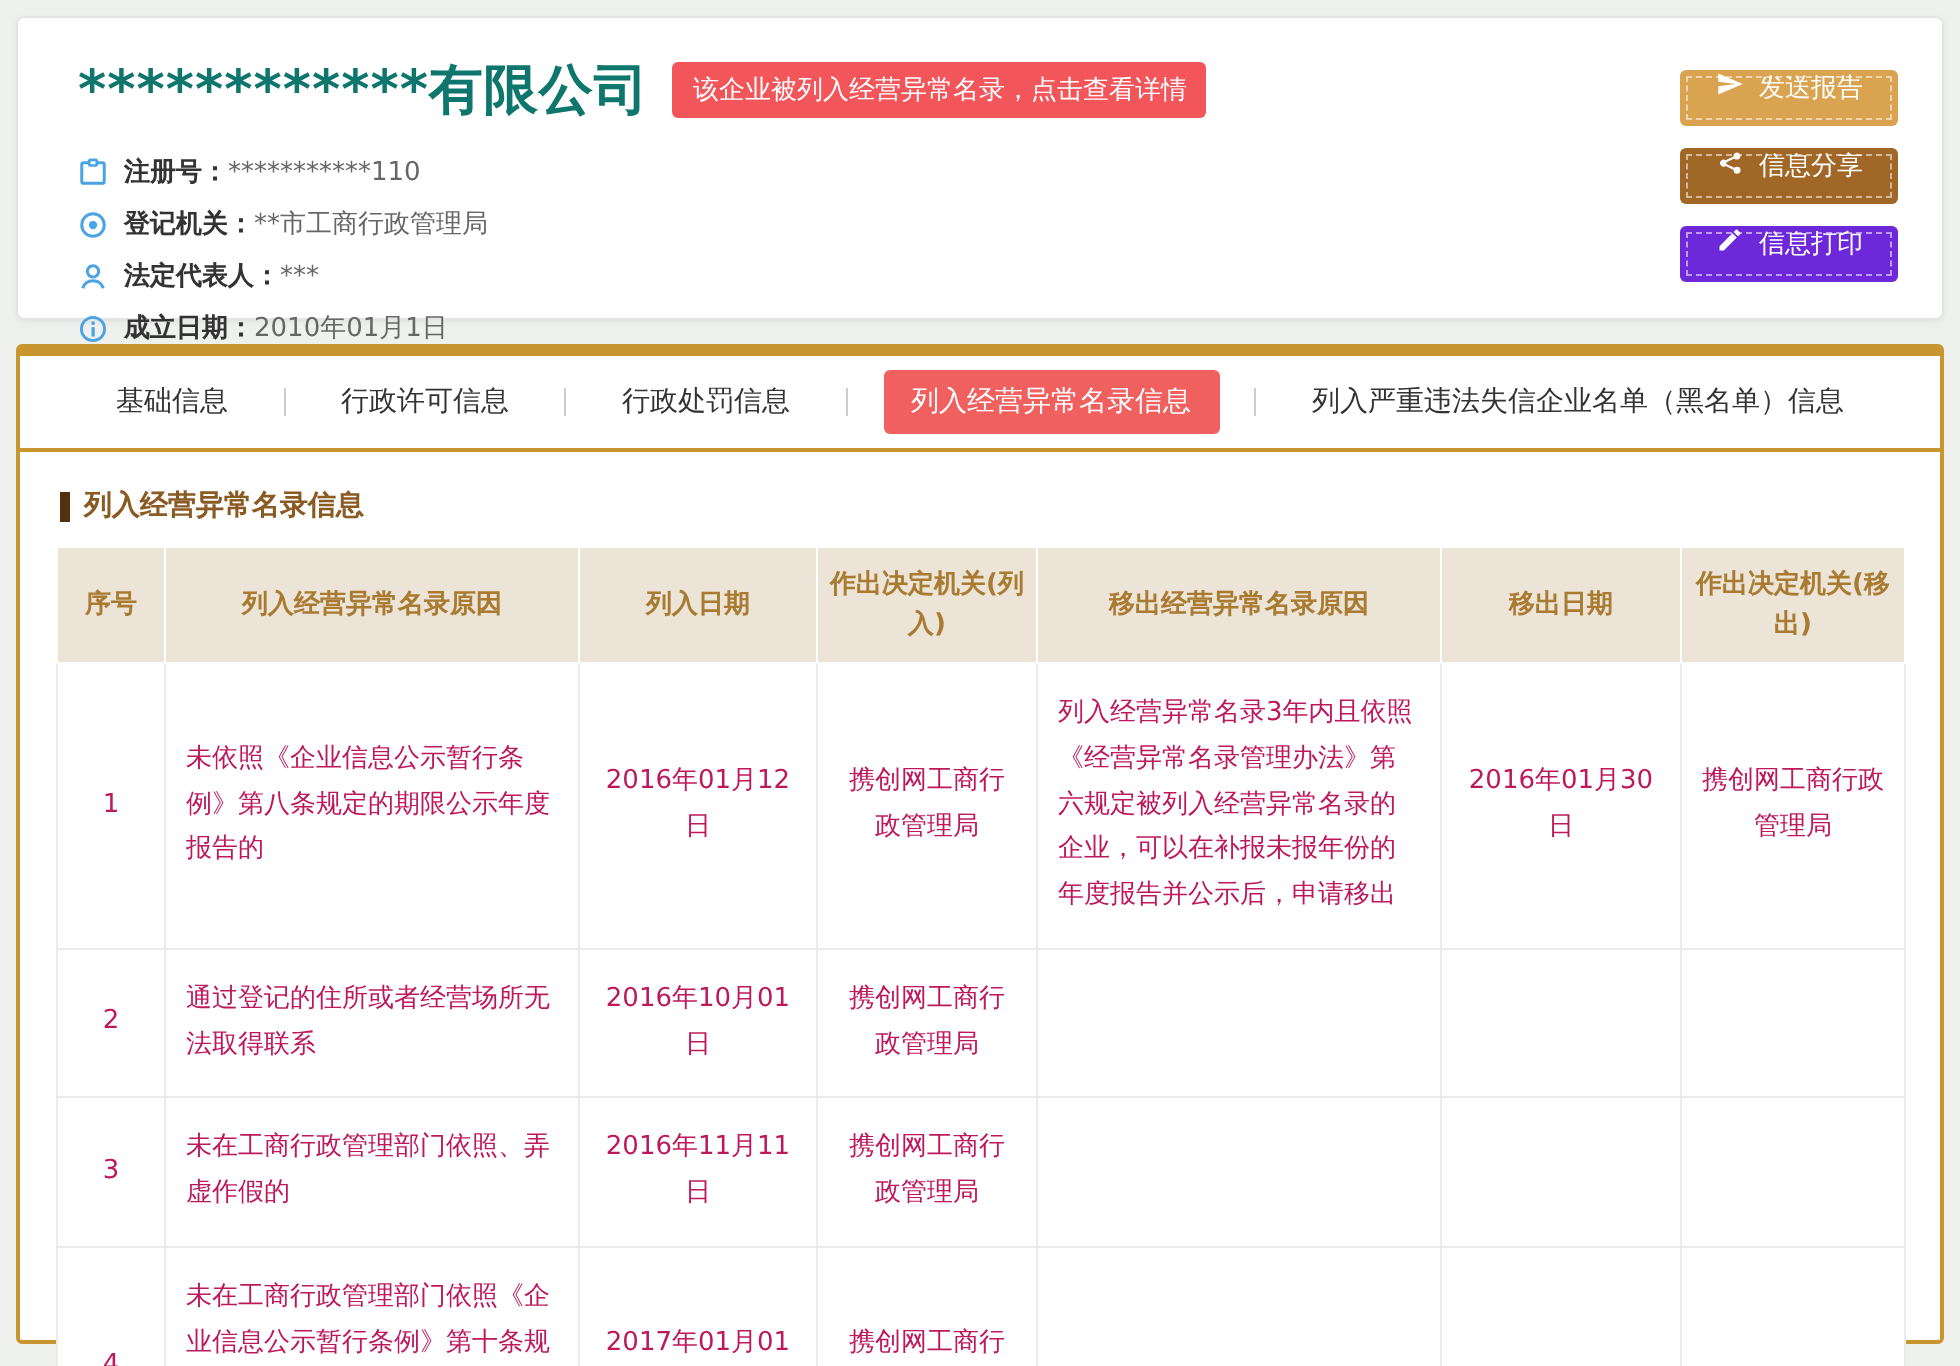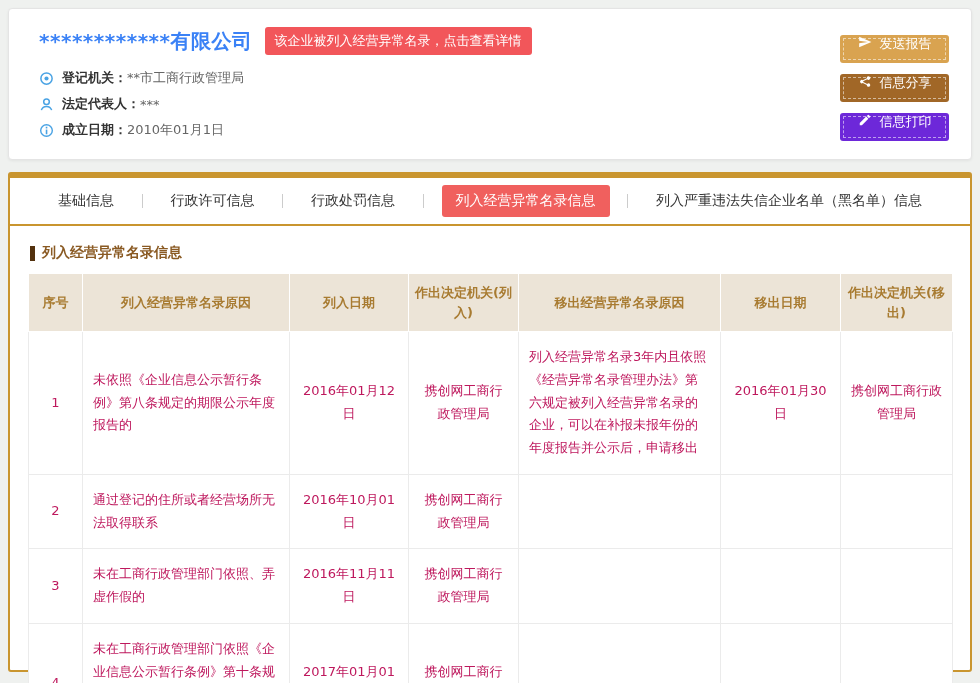--- a/index.html
+++ b/index.html
@@ -11,21 +11,21 @@
     font-size:13px;
   }
   
   .header-card {
     position:absolute; left:8px; top:8px; width:964px; height:152px;
     background:#fff; border:1px solid #e4e4e4; border-radius:4px;
     box-shadow:0 1px 3px rgba(0,0,0,.06);
     padding:18px 20px 0 30px;
   }
   .title-row { display:flex; align-items:center; gap:12px; }
-  .company-name { font-size:20px; font-weight:bold; color:#3b82f6; letter-spacing:.5px; }
+  .company-name { font-size:27px; font-weight:bold; color:#0f766e; letter-spacing:.5px; }
   .badge { color:#fff; font-size:13px; padding:5px 10px; border-radius:3px; white-space:nowrap; }
   .badge-blue { background:#3f9be0; }
   .badge-red { background:#f2565a; cursor:pointer; }
   .info-list { margin-top:10px; }
   .info-row { display:flex; align-items:center; height:26px; }
   .info-icon { width:15px; height:15px; margin-right:8px; flex:0 0 auto; }
   .info-label { font-weight:bold; color:#333; font-size:13px; }
   .info-value { color:#666; font-size:13px; }
   .actions { position:absolute; right:22px; top:26px; display:flex; flex-direction:column; gap:11px; }
   .action-btn {
@@ -70,20 +70,28 @@
 </head>
 <body>
 
 <div class="header-card">
   <div class="title-row">
     <span class="company-name">************有限公司</span>
     <span class="badge badge-red">该企业被列入经营异常名录，点击查看详情</span>
   </div>
 
   <div class="info-list">
+    <div class="info-row">
+      <svg class="info-icon" viewBox="0 0 16 16">
+        <rect x="2" y="2.5" width="12" height="11" rx="1" fill="none" stroke="#4aa3e4" stroke-width="1.6"></rect>
+        <rect x="6" y="1" width="4" height="3" rx="0.5" fill="#fff" stroke="#4aa3e4" stroke-width="1.4"></rect>
+      </svg>
+      <span class="info-label">注册号：</span>
+      <span class="info-value">***********110</span>
+    </div>
     <div class="info-row">
       <svg class="info-icon" viewBox="0 0 16 16">
         <circle cx="8" cy="8" r="6" fill="none" stroke="#4aa3e4" stroke-width="1.6"></circle>
         <circle cx="8" cy="8" r="2.2" fill="#4aa3e4"></circle>
       </svg>
       <span class="info-label">登记机关：</span>
       <span class="info-value">**市工商行政管理局</span>
     </div>
     <div class="info-row">
       <svg class="info-icon" viewBox="0 0 16 16">

